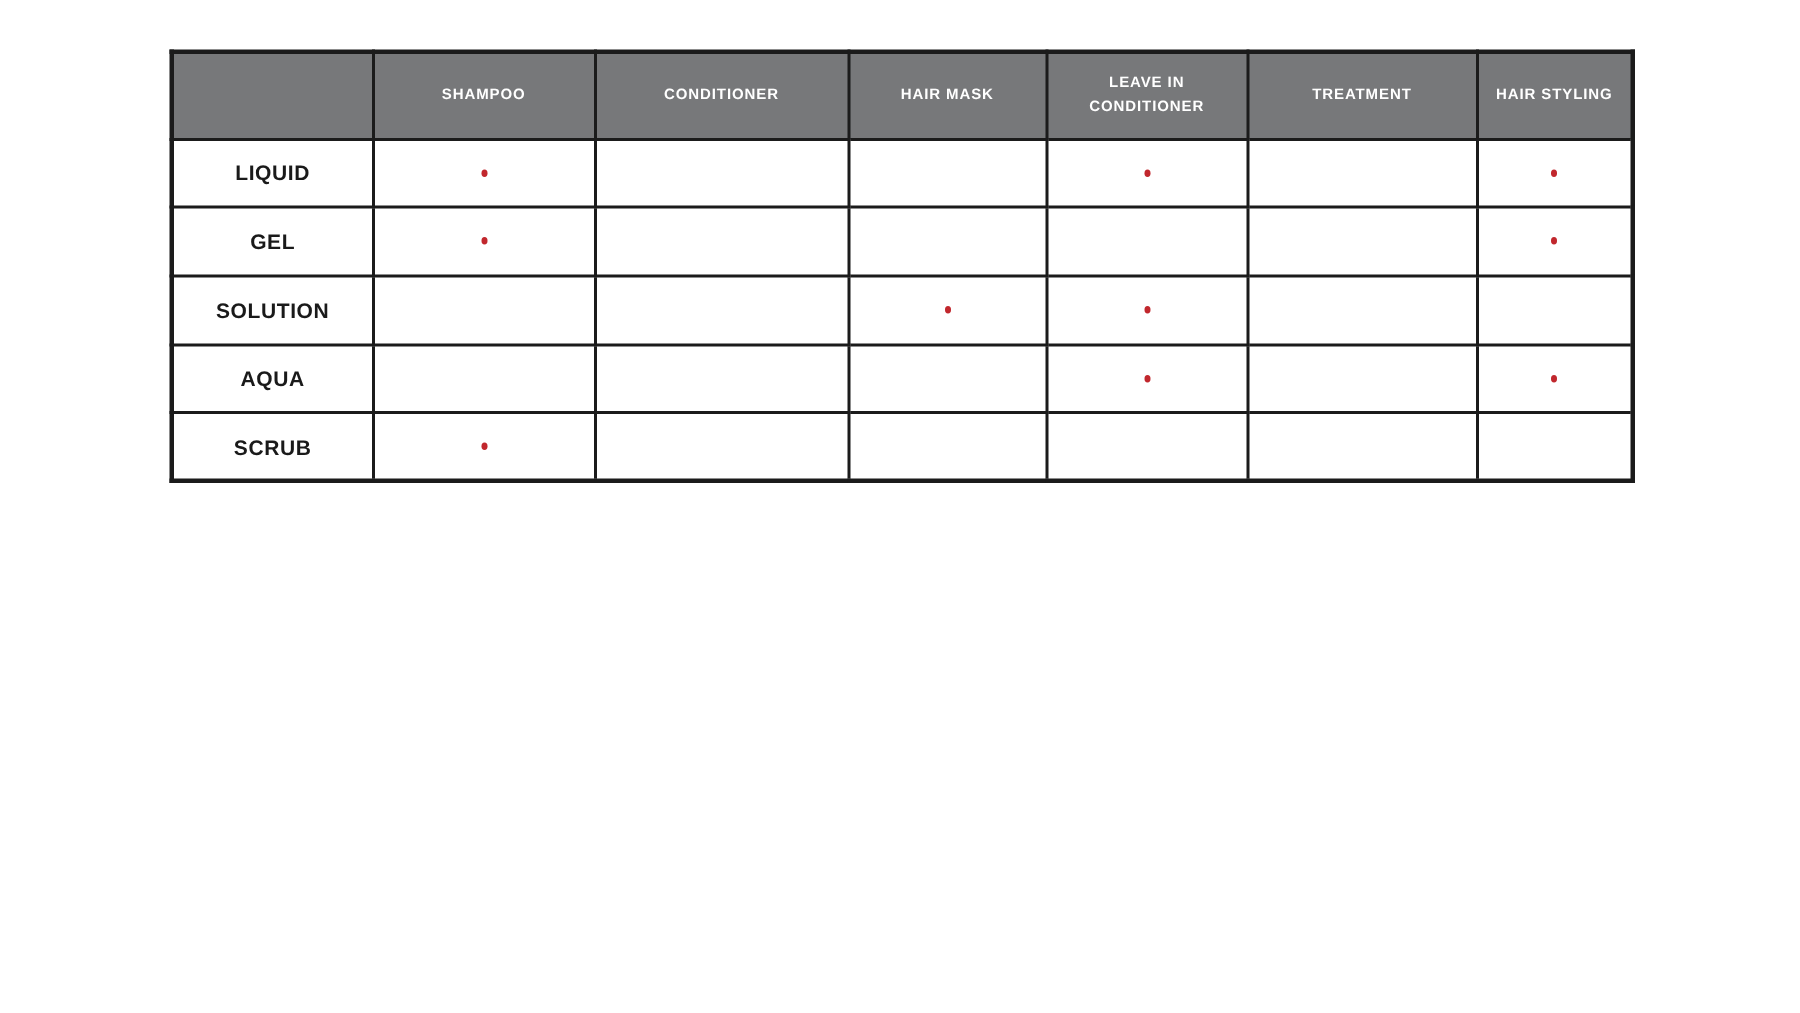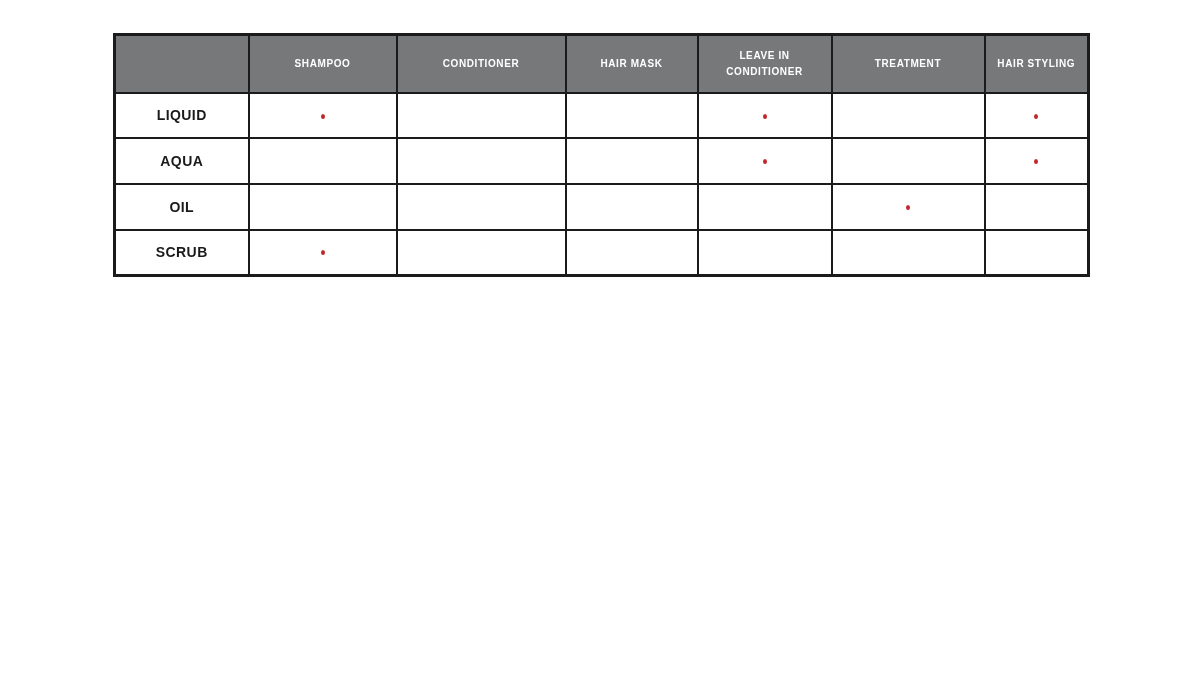--- a/index.html
+++ b/index.html
@@ -91,36 +91,45 @@
         <tr>
           <td class="row-label">LIQUID</td>
           <td><span class="dot"></span></td>
           <td></td>
           <td></td>
           <td><span class="dot"></span></td>
           <td></td>
           <td><span class="dot"></span></td>
         </tr>
         <tr>
+          <td class="row-label">GEL</td>
+          <td><span class="dot"></span></td>
+          <td></td>
+          <td></td>
+          <td></td>
+          <td></td>
+          <td><span class="dot"></span></td>
+        </tr>
+        <tr>
+          <td class="row-label">SOLUTION</td>
+          <td></td>
+          <td></td>
+          <td><span class="dot"></span></td>
+          <td><span class="dot"></span></td>
+          <td></td>
+          <td></td>
+        </tr>
+        <tr>
           <td class="row-label">AQUA</td>
           <td></td>
           <td></td>
           <td></td>
           <td><span class="dot"></span></td>
           <td></td>
           <td><span class="dot"></span></td>
-        </tr>
-        <tr>
-          <td class="row-label">OIL</td>
-          <td></td>
-          <td></td>
-          <td></td>
-          <td></td>
-          <td><span class="dot"></span></td>
-          <td></td>
         </tr>
         <tr>
           <td class="row-label">SCRUB</td>
           <td><span class="dot"></span></td>
           <td></td>
           <td></td>
           <td></td>
           <td></td>
           <td></td>
         </tr>

